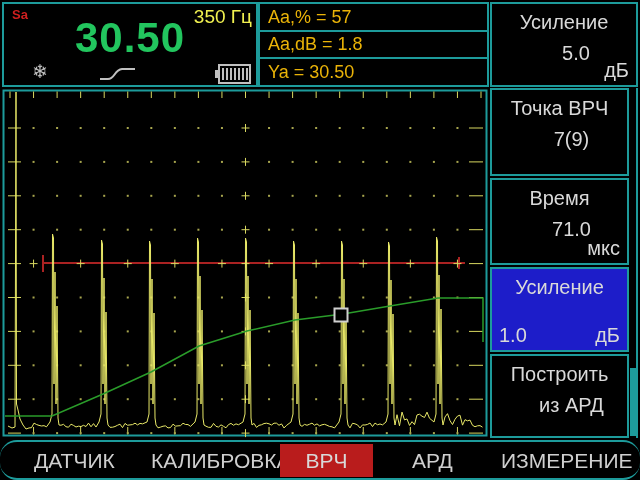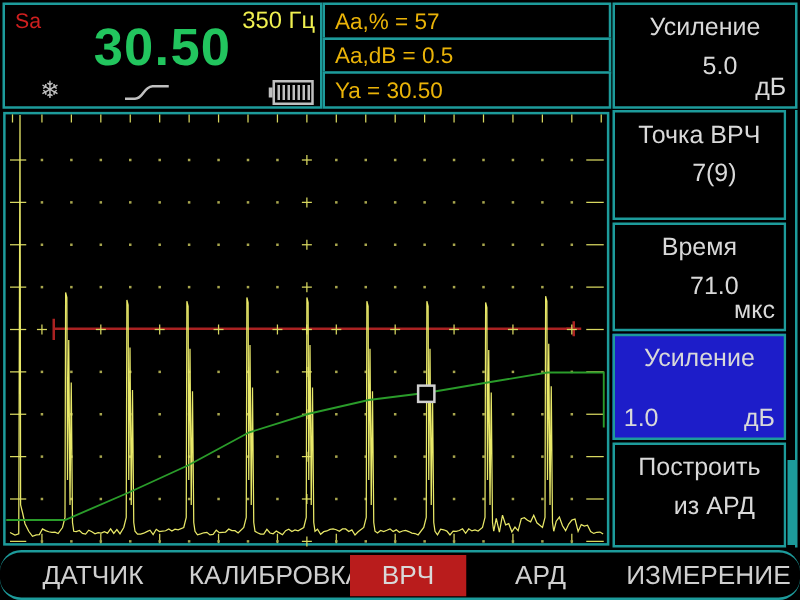--- a/index.html
+++ b/index.html
@@ -1,21 +1,21 @@
 <!DOCTYPE html>
 <html><head>
 <meta charset="utf-8">
 <style>
   html,body{margin:0;padding:0;background:#000;}
   .screen{position:relative;width:640px;height:480px;background:#000;overflow:hidden;
           font-family:"Liberation Sans",sans-serif;}
   .tealbox{position:absolute;border:2px solid #1d9b9b;box-sizing:border-box;background:#000;}
   
   .hdr{left:2px;top:2px;width:256px;height:85px;}
-  .mode{position:absolute;left:8px;top:3px;color:#cf1f1f;font-size:17px;font-weight:normal;}
+  .mode{position:absolute;left:8px;top:3px;color:#cf1f1f;font-size:13px;font-weight:bold;}
   .prf{position:absolute;left:160px;top:2px;width:88px;text-align:right;color:#f0f050;font-size:19px;}
   .bigval{position:absolute;left:46px;top:10px;width:160px;text-align:center;
           color:#22c55e;font-size:42px;font-weight:bold;letter-spacing:1px;}
   .ico{position:absolute;color:#c0c0c0;}
   .freeze{left:28px;top:56px;font-size:19px;}
   .tvgico{left:94px;top:62px;}
   .batico{left:210px;top:59px;}
   
   .reading{position:absolute;left:258px;width:231px;border:2px solid #1d9b9b;box-sizing:border-box;
            color:#eab308;font-size:18px;padding-left:8px;display:flex;align-items:center;background:#000;}
@@ -70,21 +70,21 @@
         <rect x="16" y="5" width="2" height="12" fill="#c0c0c0"></rect>
         <rect x="20" y="5" width="2" height="12" fill="#c0c0c0"></rect>
         <rect x="24" y="5" width="2" height="12" fill="#c0c0c0"></rect>
         <rect x="28" y="5" width="2" height="12" fill="#c0c0c0"></rect>
         <rect x="32" y="5" width="2" height="12" fill="#c0c0c0"></rect>
       </svg>
     </span>
   </div>
 
   <div class="reading r1">Aa,% = 57</div>
-  <div class="reading r2">Aa,dB = 0.5</div>
+  <div class="reading r2">Aa,dB = 1.8</div>
   <div class="reading r3">Ya = 30.50</div>
 
   <div class="pbox pb1">
     <div class="plabel">Усиление</div>
     <div class="pvalue">5.0</div>
     <div class="punit">дБ</div>
   </div>
   <div class="pbox pb2">
     <div class="plabel">Точка ВРЧ</div>
     <div class="pvalue">7(9)</div>

